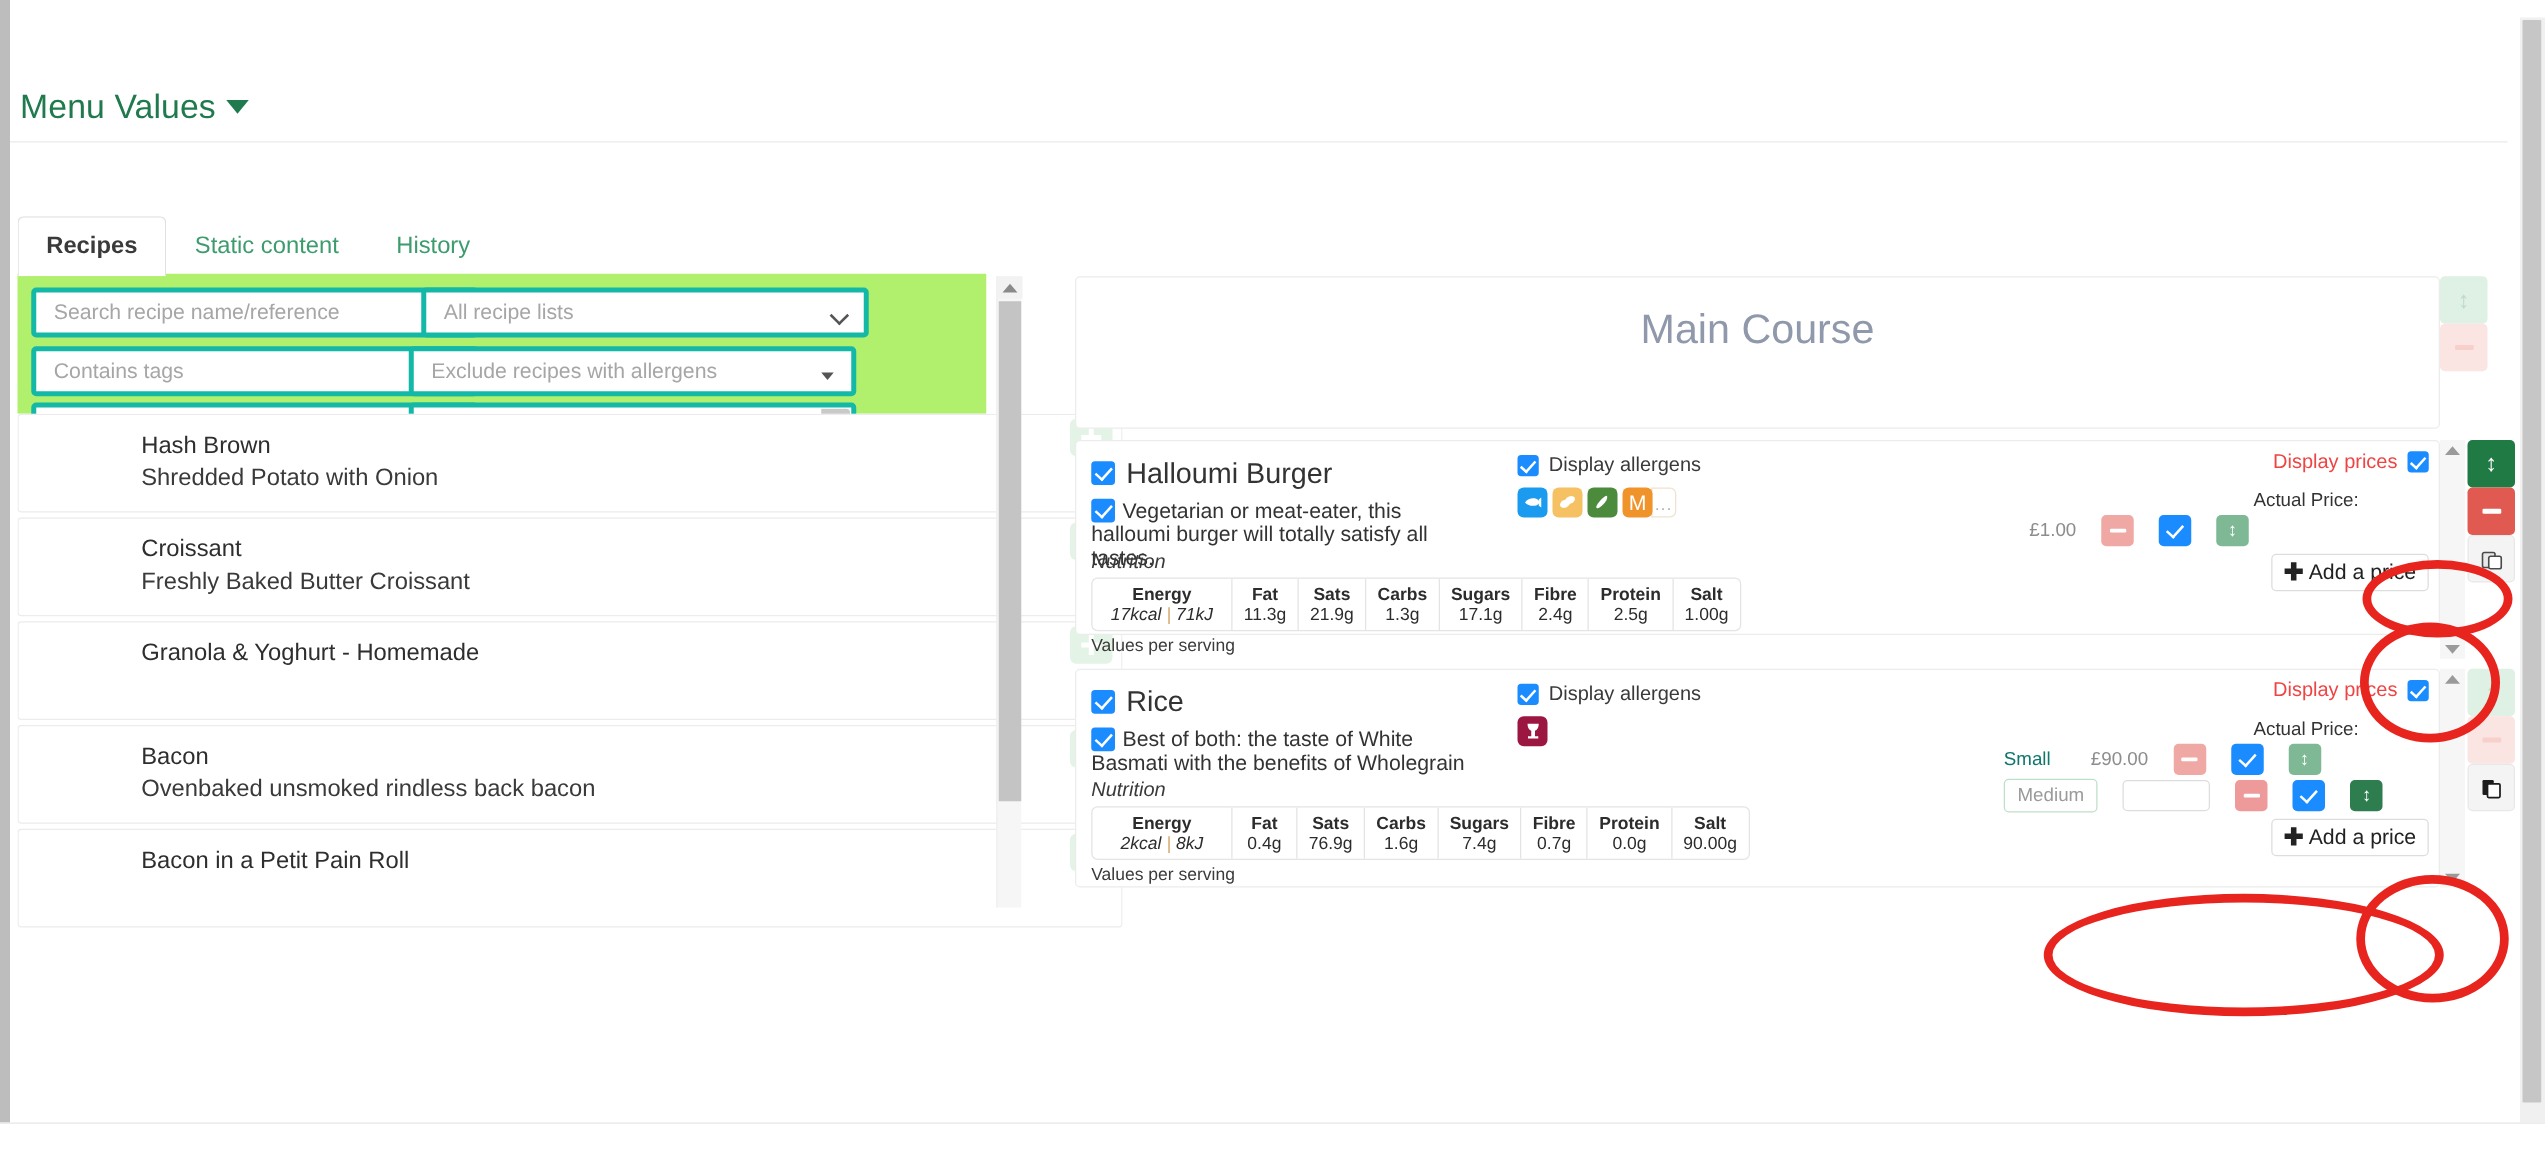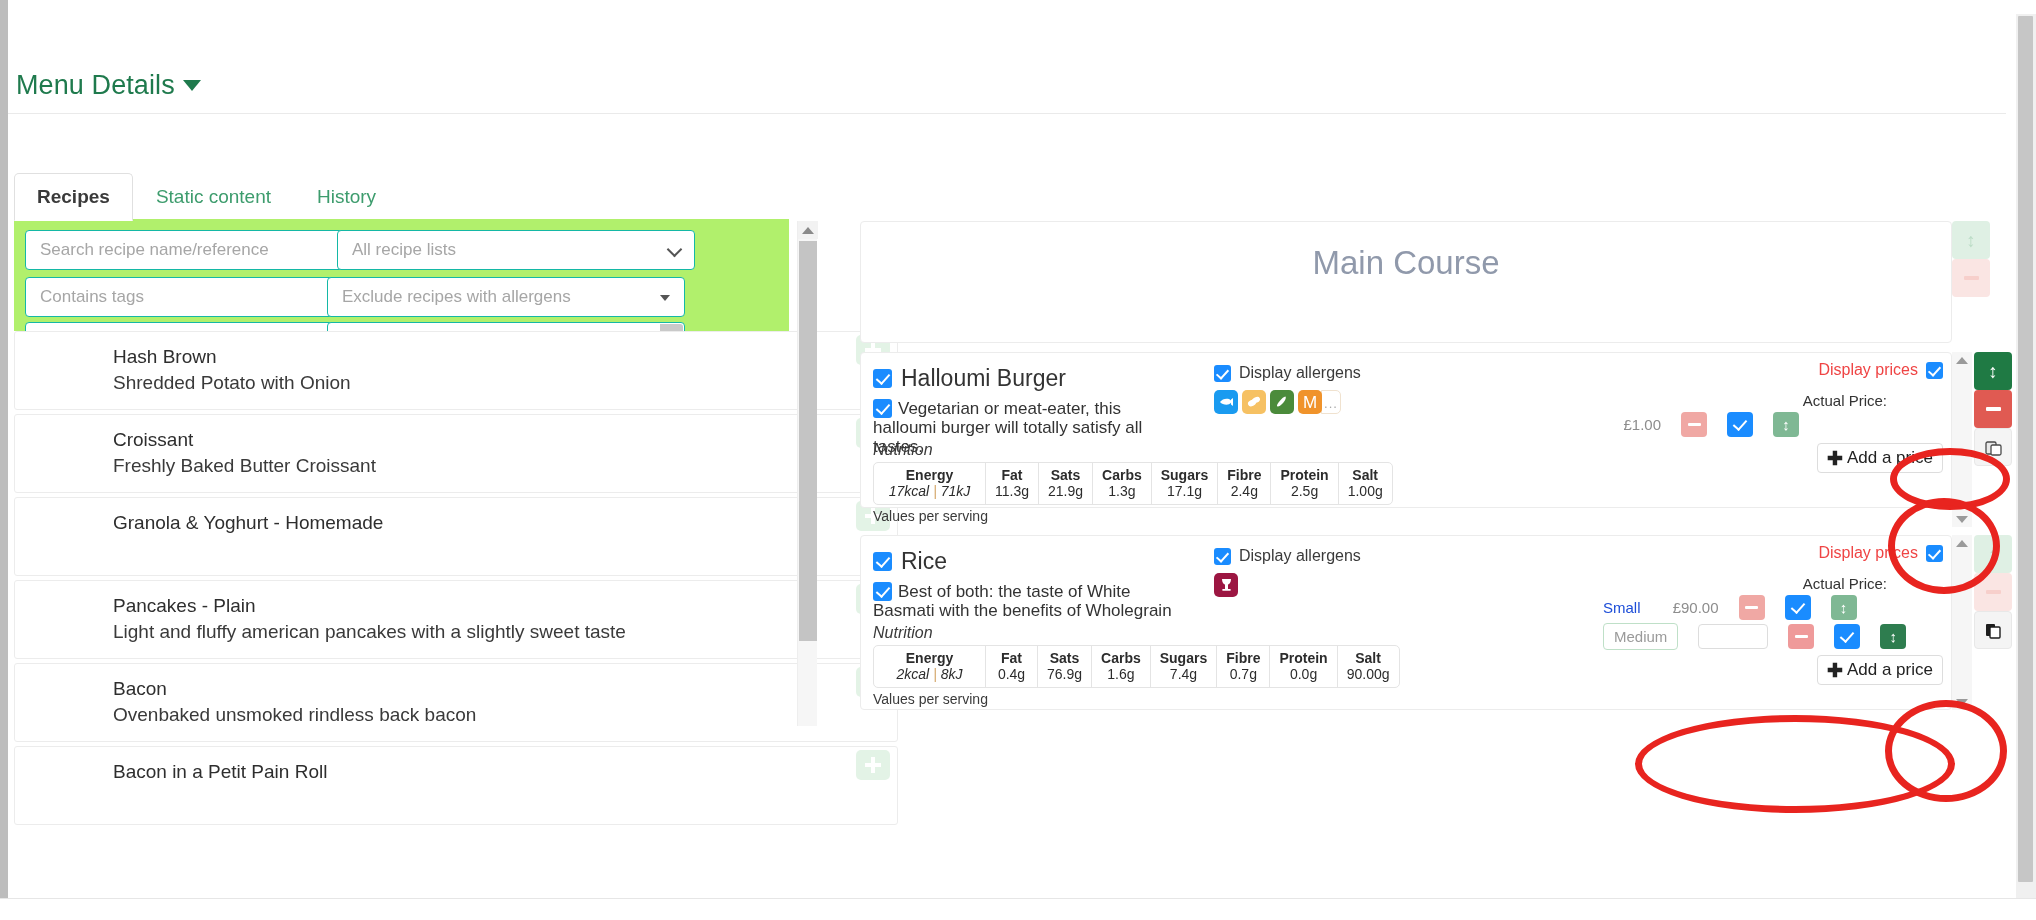--- a/index.html
+++ b/index.html
@@ -82,21 +82,21 @@
   }
 
   
   .filter-panel {
     position: absolute; left: 14px; top: 219px;
     width: 775px; height: 112px;
     background: #b1f06c;
   }
   .fp-row { position: absolute; display: flex; }
   .field {
-    background: #fff; border: 1px solid #14b8a6; border-radius: 4px;
+    background: #fff; border: 4px solid #14b8a6; border-radius: 4px;
     height: 40px; display: flex; align-items: center;
     font-size: 17px; color: #a0a0a0; padding: 16px 14px;
     position: relative;
   }
   .field .ph { color: #a6a6a6; white-space: nowrap; }
   .field.w1 { width: 358px; }
   .chev-down {
     position: absolute; right: 14px; top: 13px;
     width: 11px; height: 11px;
     border-right: 2px solid #555; border-bottom: 2px solid #555;
@@ -261,21 +261,21 @@
   .display-prices .cb:after { left: 5px; top: 2px; width: 5px; height: 10px; }
   .actual-price-label {
     margin-top: 13px; text-align: right; font-size: 15px; color: #333;
     padding-right: 56px; white-space: nowrap;
   }
   .price-row {
     display: flex; align-items: center; 
     gap: 20px; margin-top: 2px; height: 27px;
   }
   .price-size {
-    font-size: 15px; color: #1d4ed8; text-align: right; white-space: nowrap;
+    font-size: 15px; color: #0f766e; text-align: right; white-space: nowrap;
   }
   .price-size.box {
     border: 1px solid #bfe0c8; border-radius: 4px;
     padding: 4px 10px; color: #9a9a9a; background: #fff;
   }
   .price-val {
     font-size: 15px; color: #8d8d8d; min-width: 58px; text-align: right;
     white-space: nowrap;
   }
   .price-input {
@@ -368,21 +368,21 @@
 </head>
 <body>
 
 <div class="page">
 
   <div class="win-left-edge"></div>
   <div class="win-top-strip"></div>
 
   <div class="header">
     <div class="menu-details">
-      <span>Menu Details</span><span class="caret"></span>
+      <span>Menu Values</span><span class="caret"></span>
     </div>
   </div>
 
   <div class="tabs">
     <div class="tab active">Recipes</div>
     <div class="tab">Static content</div>
     <div class="tab">History</div>
   </div>
 
   <div class="filter-panel">
@@ -437,27 +437,20 @@
     </div>
     <div class="recipe-item">
       <div class="rname">Croissant</div>
       <div class="rdesc">Freshly Baked Butter Croissant</div>
       <div class="add-btn">
           <span class="plus"></span>
         </div>
     </div>
     <div class="recipe-item">
       <div class="rname">Granola &amp; Yoghurt - Homemade</div>
-      <div class="add-btn">
-          <span class="plus"></span>
-        </div>
-    </div>
-    <div class="recipe-item">
-      <div class="rname">Pancakes - Plain</div>
-      <div class="rdesc">Light and fluffy american pancakes with a slightly sweet taste</div>
       <div class="add-btn">
           <span class="plus"></span>
         </div>
     </div>
     <div class="recipe-item">
       <div class="rname">Bacon</div>
       <div class="rdesc">Ovenbaked unsmoked rindless back bacon</div>
       <div class="add-btn">
           <span class="plus"></span>
         </div>

